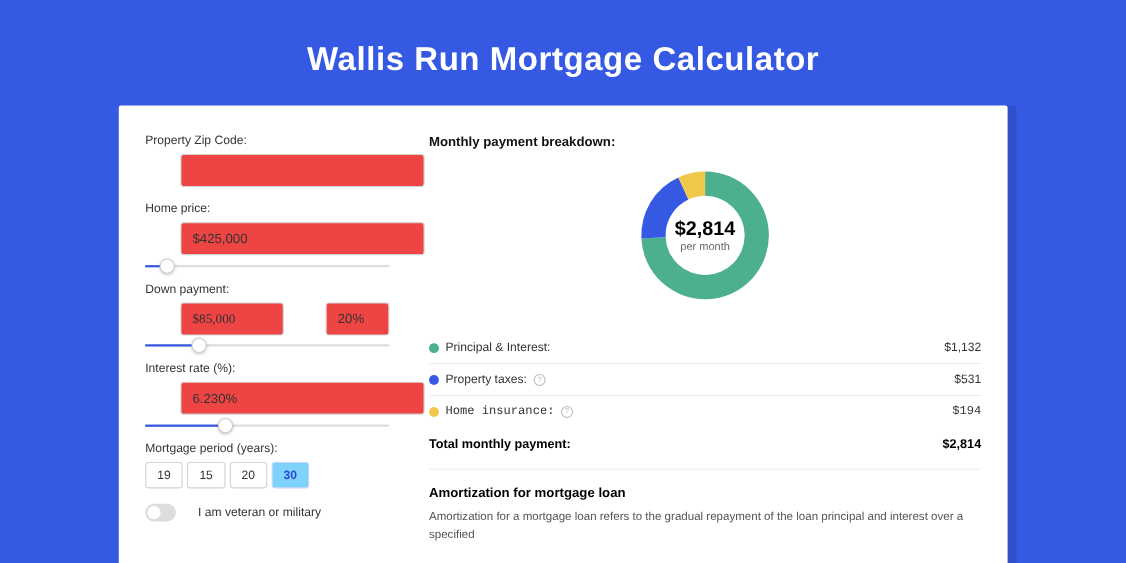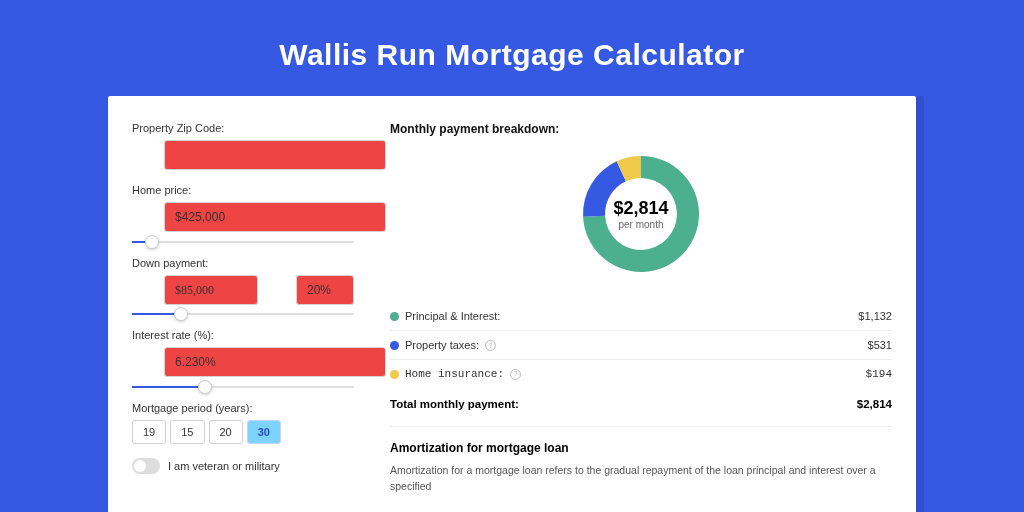--- a/index.html
+++ b/index.html
@@ -90,21 +90,21 @@
   border-radius: 3px;
   cursor: pointer;
   color: #333;
 }
 .period-btn.sel {
   background: #7dd3fc;
   border-color: #c5d4f7;
   color: #2b4acb;
   font-weight: 600;
 }
-.toggle-row { display: flex; align-items: center; gap: 8px; text-align: center; }
+.toggle-row { display: flex; align-items: center; gap: 20px; text-align: center; }
 .toggle {
   width: 28px; height: 16px;
   background: #ddd;
   border-radius: 10px;
   position: relative;
   cursor: pointer;
 }
 .toggle::after {
   content: '';
   position: absolute;

